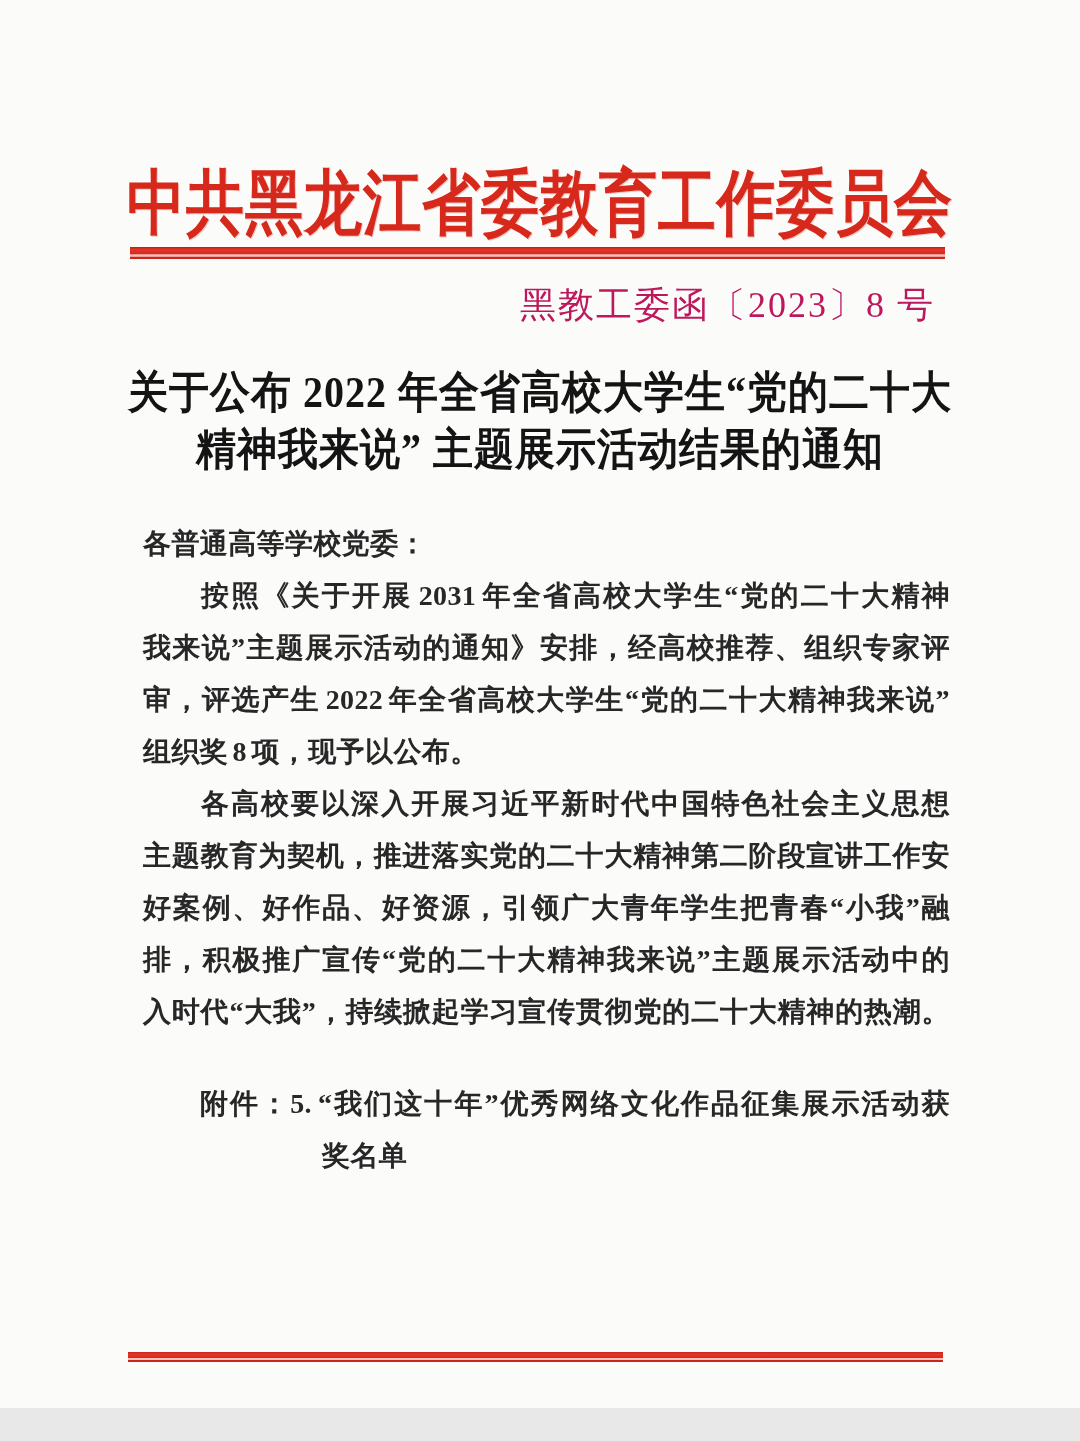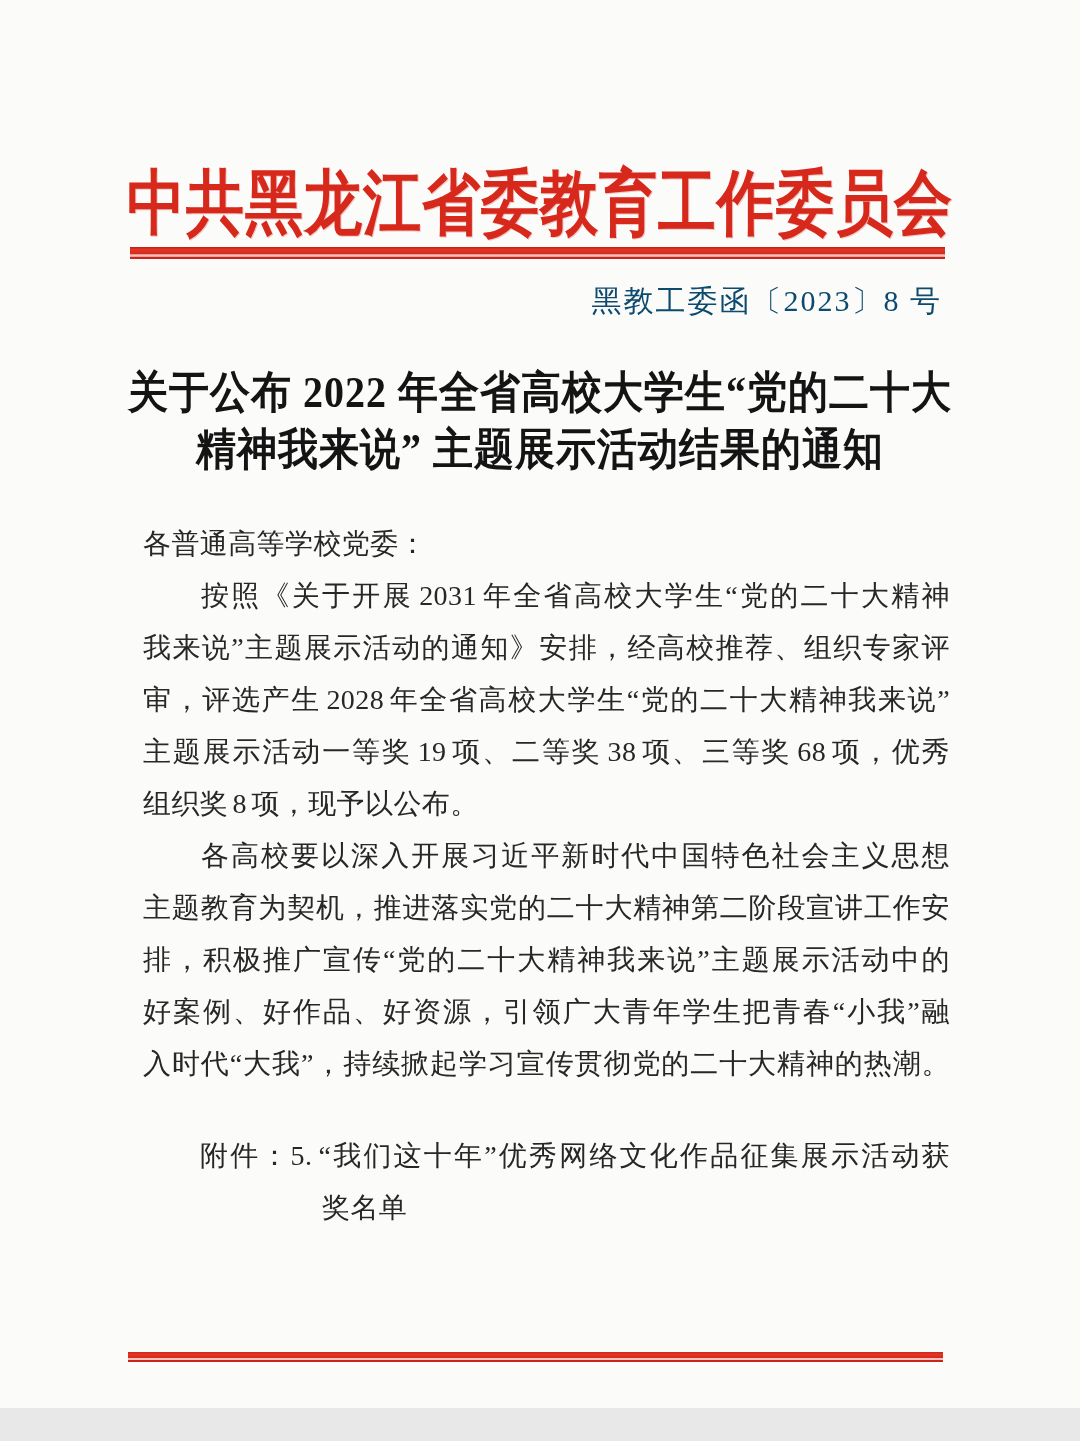--- a/index.html
+++ b/index.html
@@ -24,38 +24,38 @@
     text-shadow:1px 1px 0 rgba(215,40,28,0.25);
   }
   .separator{
     position:absolute;top:247px;left:130px;width:815px;height:12px;
     background:linear-gradient(to bottom,
       #b9200f 0%,#e23527 22%,#d7281c 58%,
       #f4c0ba 64%,#f4c0ba 78%,
       #c9251a 84%,#c9251a 100%);
   }
   .doc-number{
-    position:absolute;top:281px;right:138px;
-    font-size:30px;color:#0c4a6e;
+    position:absolute;top:281px;right:145px;
+    font-size:36px;color:#be185d;
     letter-spacing:2px;white-space:nowrap;
   }
   
   .notice-title{
     position:absolute;top:364px;left:0;width:100%;
     text-align:center;color:#141414;
     font-size:40px;font-weight:bold;line-height:52px;
     letter-spacing:1px;
     transform:scaleY(1.1);transform-origin:50% 0;
   }
   .notice-title .t-line{white-space:nowrap;}
   
   .content{
     position:absolute;top:518px;left:143px;width:807px;
     font-size:28px;line-height:52px;color:#272727;
-    letter-spacing:0.4px;word-spacing:-3px;
+    letter-spacing:0.4px;word-spacing:-3px;font-weight:bold;
   }
   .line{white-space:nowrap;}
   .fill{text-align:justify;text-align-last:justify;}
   .indent{padding-left:58px;}
   .att1{padding-left:57px;}
   .att2{padding-left:179px;}
   .att3{padding-left:160px;}
   .spacer{height:40px;}
   
   .bottom-rule{
@@ -79,27 +79,26 @@
 
   <div class="notice-title">
     <div class="t-line">关于公布 2022 年全省高校大学生“党的二十大</div>
     <div class="t-line">精神我来说” 主题展示活动结果的通知</div>
   </div>
 
   <div class="content">
     <div class="line">各普通高等学校党委：</div>
     <div class="line indent fill">按照《关于开展 2031 年全省高校大学生“党的二十大精神</div>
     <div class="line fill">我来说”主题展示活动的通知》安排，经高校推荐、组织专家评</div>
-    <div class="line fill">审，评选产生 2028 年全省高校大学生“党的二十大精神我来说”</div>
-    <div class="line fill">主题展示活动一等奖 19 项、二等奖 38 项、三等奖 68 项，优秀</div>
+    <div class="line fill">审，评选产生 2022 年全省高校大学生“党的二十大精神我来说”</div>
     <div class="line">组织奖 8 项，现予以公布。</div>
     <div class="line indent fill">各高校要以深入开展习近平新时代中国特色社会主义思想</div>
     <div class="line fill">主题教育为契机，推进落实党的二十大精神第二阶段宣讲工作安</div>
+    <div class="line fill">好案例、好作品、好资源，引领广大青年学生把青春“小我”融</div>
     <div class="line fill">排，积极推广宣传“党的二十大精神我来说”主题展示活动中的</div>
-    <div class="line fill">好案例、好作品、好资源，引领广大青年学生把青春“小我”融</div>
     <div class="line fill">入时代“大我”，持续掀起学习宣传贯彻党的二十大精神的热潮。</div>
 
     <div class="spacer"></div>
 
     <div class="line att1 fill">附件：5. “我们这十年”优秀网络文化作品征集展示活动获</div>
     <div class="line att2">奖名单</div>
   </div>
 
   <div class="bottom-rule"></div>
 

